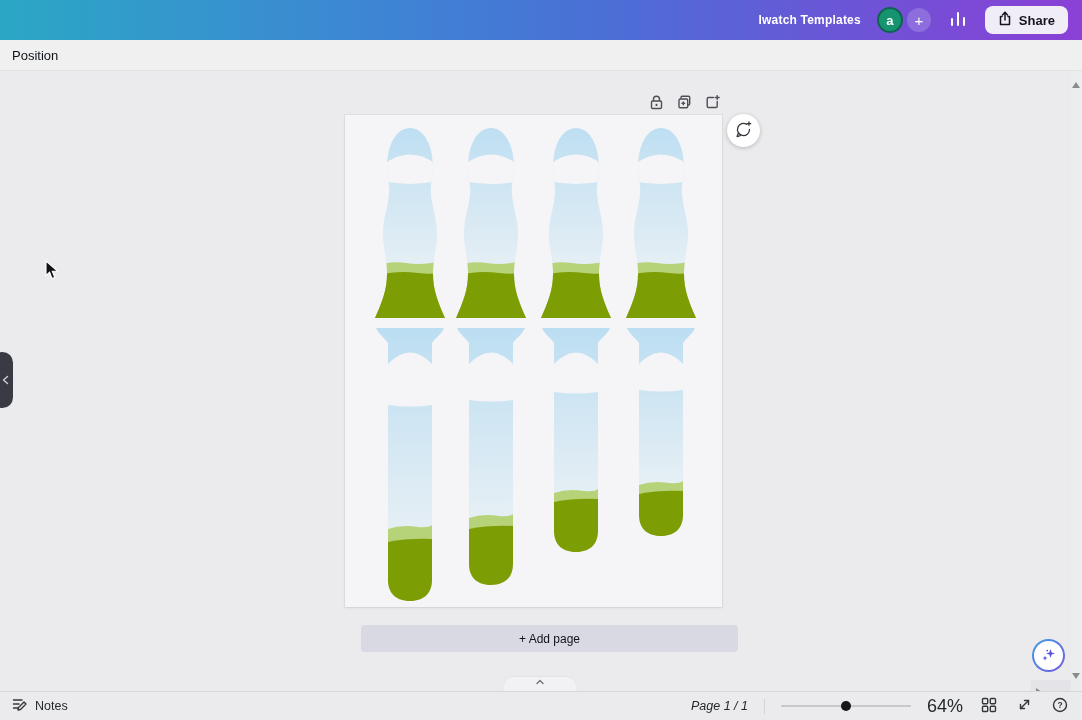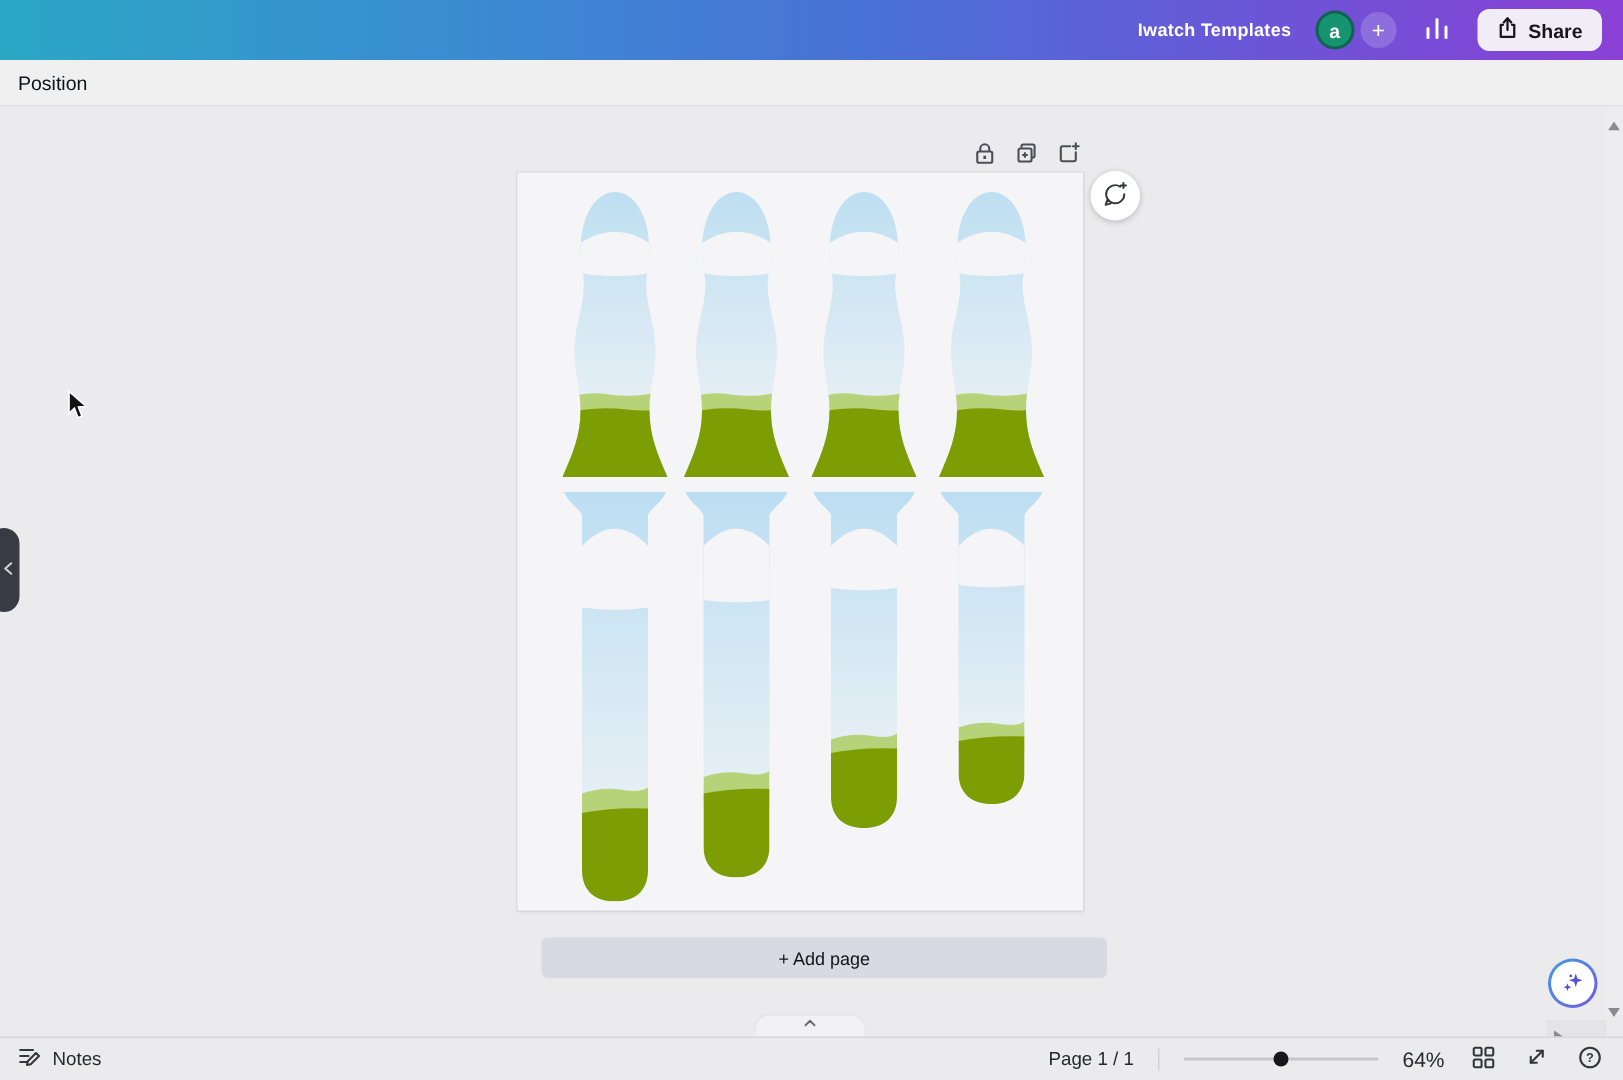--- a/index.html
+++ b/index.html
@@ -98,26 +98,26 @@
   
   .status-bar{
     position:absolute; left:0; top:691px; width:1082px; height:29px;
     background:#ebebed; border-top:1px solid #d7d7da;
     display:flex; align-items:center; justify-content:space-between;
     padding:12px 12px; z-index:30; color:#25282c;
   }
   .sb-left{ display:flex; align-items:center; gap:7px; cursor:pointer; }
   .sb-left span{ font-size:12.5px; font-weight:500; }
   .sb-right{ display:flex; align-items:center; gap:16px; }
-  .page-indicator{ font-size:12.5px; font-weight:500; }
+  .page-indicator{ font-size:12.5px; font-weight:500;font-style:italic; }
   .sb-divider{ width:1px; height:15px; background:#d3d3d6; }
   .zoom-slider{ position:relative; width:130px; height:14px; cursor:pointer; }
   .zoom-track{ position:absolute; left:0; right:0; top:6px; height:2px; background:#c7c8cc; border-radius:1px; }
   .zoom-thumb{ position:absolute; top:2px; width:10px; height:10px; border-radius:50%; background:#17171c; }
-  .zoom-level{ font-size:14px; font-weight:500; }
+  .zoom-level{ font-size:18px; font-weight:500; }
   .sb-icon-btn{ background:transparent; border:none; cursor:pointer; padding:2px; display:flex; }
 </style>
 </head>
 <body>
 
 <header class="top-bar">
   <span class="tb-title">Iwatch Templates</span>
   <div class="avatar">a</div>
   <button class="plus-btn">+</button>
   <button class="icon-btn-top">

